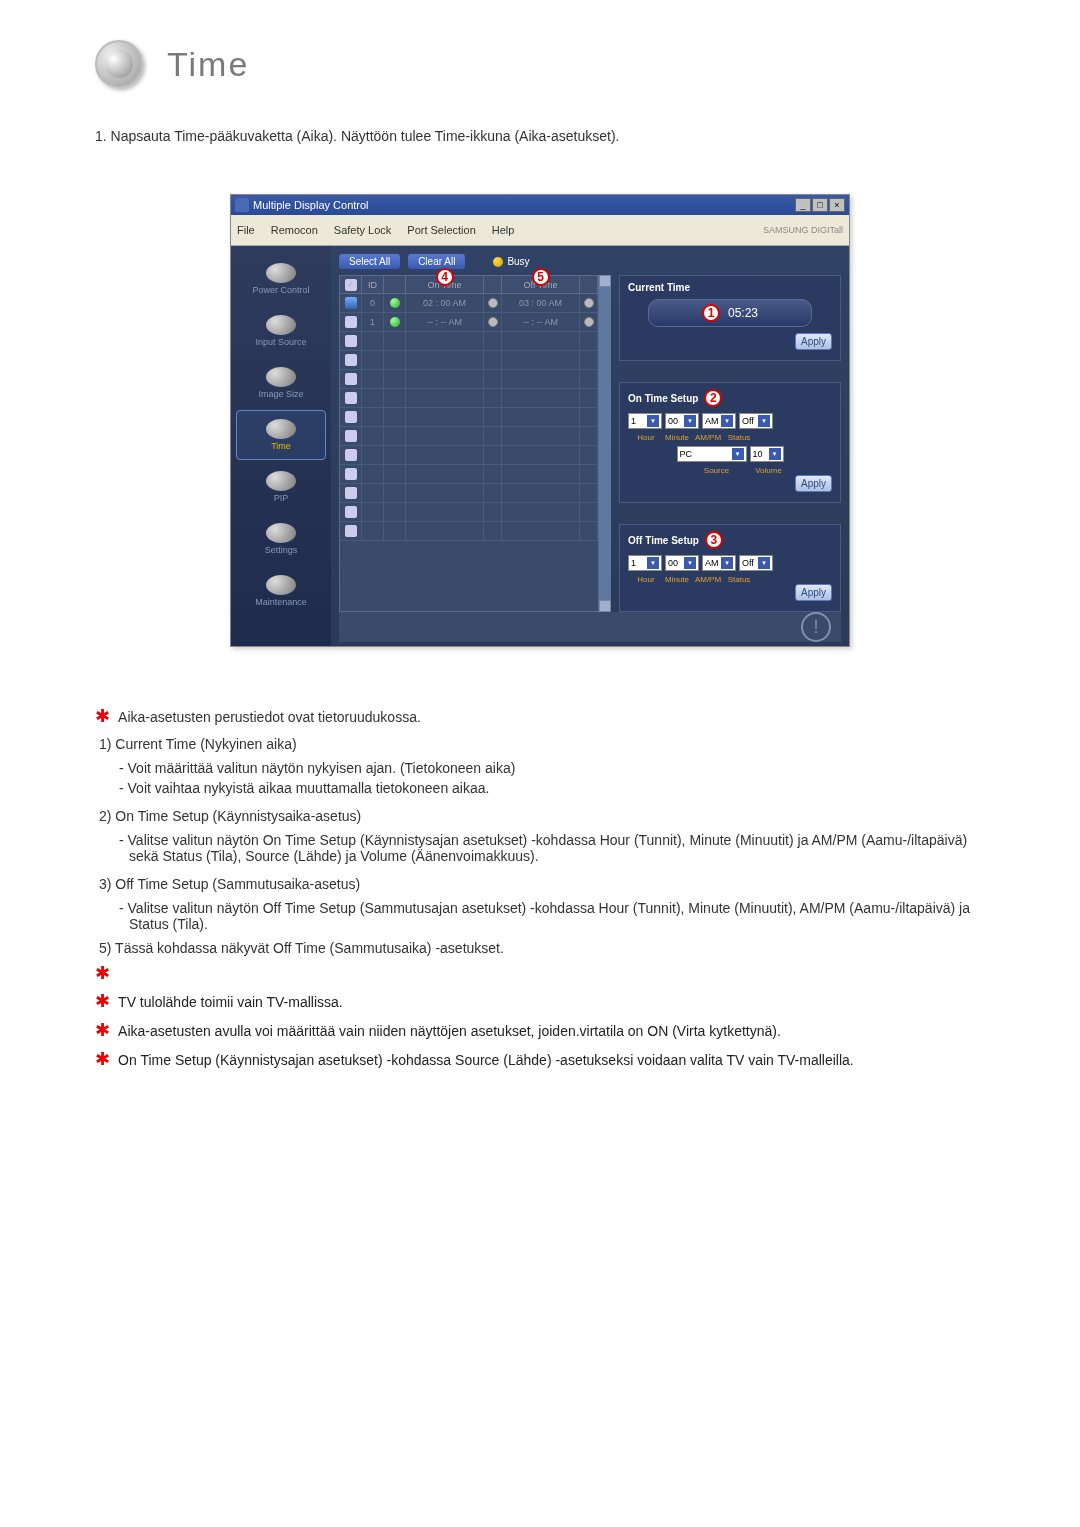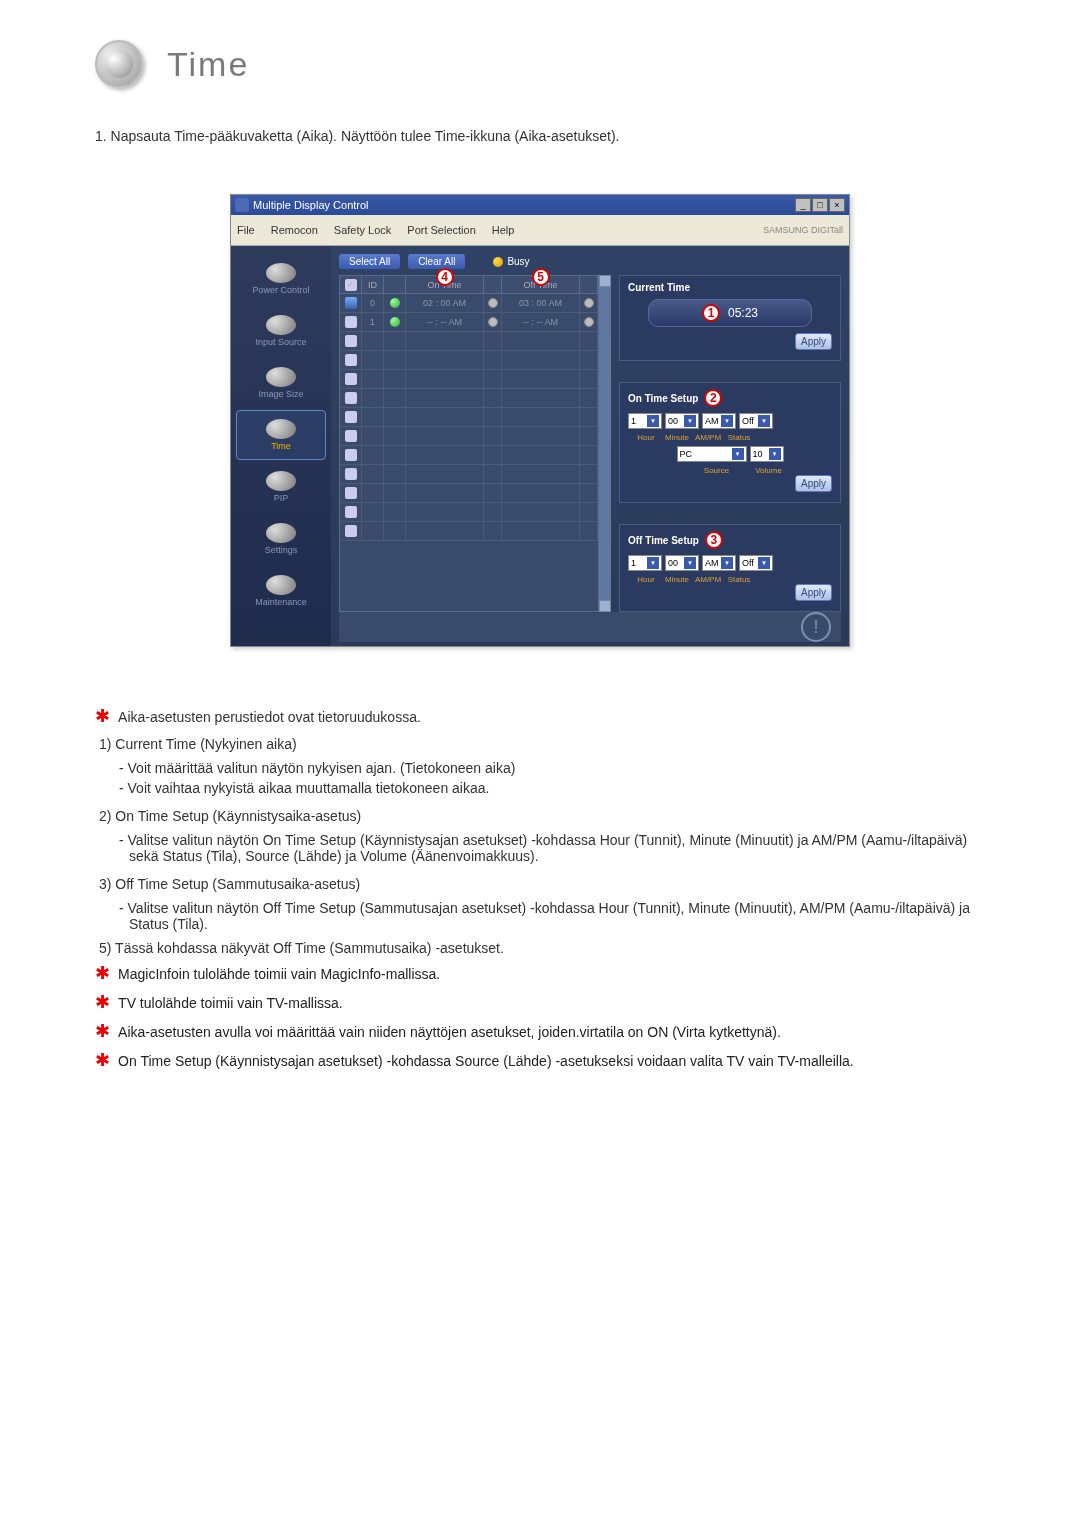--- a/index.html
+++ b/index.html
@@ -751,21 +751,20 @@
   <div class="num-item" style="margin-top:12px">2)  On Time Setup (Käynnistysaika-asetus)</div>
   <div class="sub-item">- Valitse valitun näytön On Time Setup (Käynnistysajan asetukset) -kohdassa Hour (Tunnit), Minute (Minuutit) ja AM/PM (Aamu-/iltapäivä) sekä Status (Tila), Source (Lähde) ja Volume (Äänenvoimakkuus).</div>
 
   <div class="num-item" style="margin-top:12px">3)  Off Time Setup (Sammutusaika-asetus)</div>
   <div class="sub-item">- Valitse valitun näytön Off Time Setup (Sammutusajan asetukset) -kohdassa Hour (Tunnit), Minute (Minuutit), AM/PM (Aamu-/iltapäivä) ja Status (Tila).</div>
 
   <div class="num-item" style="margin-top:8px">5)  Tässä kohdassa näkyvät Off Time (Sammutusaika) -asetukset.</div>
 
   <div class="desc-row" style="margin-top:8px">
       <span class="star">✱</span>
-      <span class="bold-note">MagicInfoin tulolähde toimii vain MagicInfo-mallissa.</span>
     </div>
   <div class="desc-row">
       <span class="star">✱</span>
       <span class="bold-note">TV tulolähde toimii vain TV-mallissa.</span>
     </div>
   <div class="desc-row">
       <span class="star">✱</span>
       <span class="bold-note">Aika-asetusten avulla voi määrittää vain niiden näyttöjen asetukset, joiden.virtatila on ON (Virta kytkettynä).</span>
     </div>
   <div class="desc-row">

